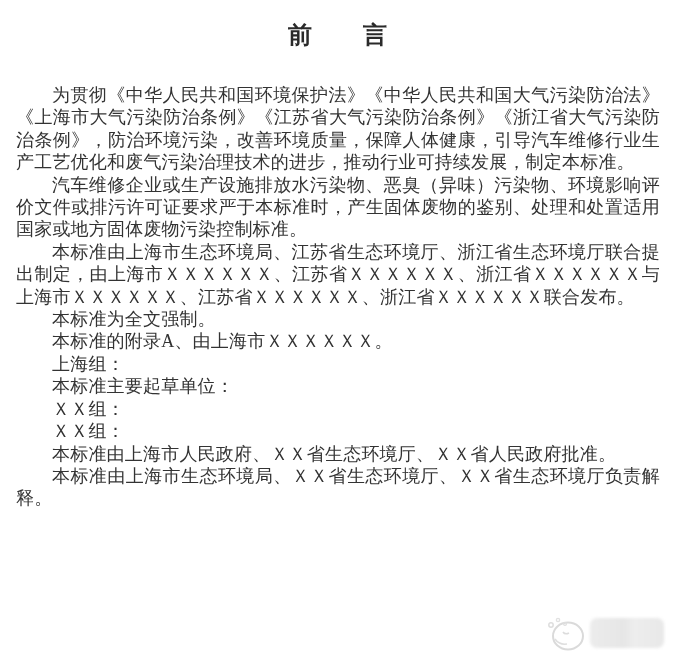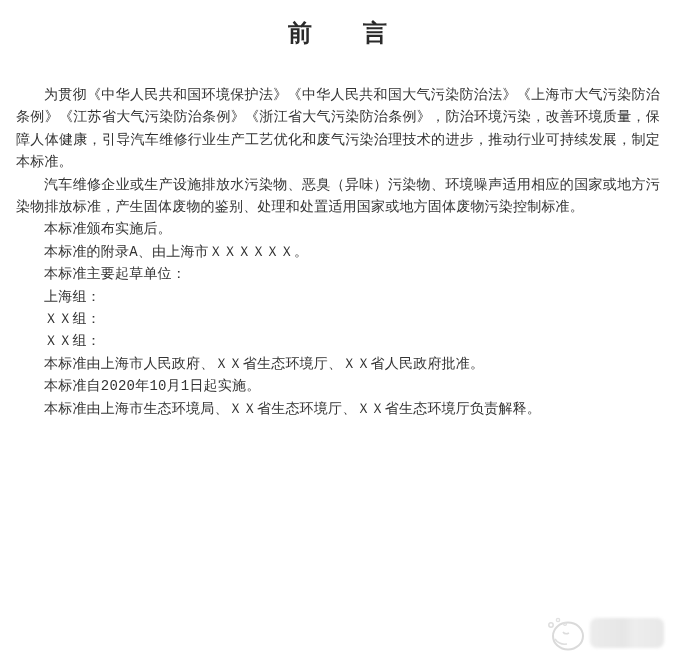--- a/index.html
+++ b/index.html
@@ -13,36 +13,35 @@
     position: relative;
     overflow: hidden;
     font-family: "Liberation Serif", "DejaVu Serif", serif;
   }
   .page {
     box-sizing: border-box;
     width: 678px;
     height: 664px;
     padding: 14px 18px 4px 16px;
     position: relative;
-    font-family: Liberation Mono, monospace;
   }
   .doc-title {
     text-align: center;
     font-size: 24px;
     font-weight: 700;
     color: #2a2a2a;
     margin: 4px 0 32px 0;
     line-height: 34px;
     letter-spacing: 1px;
   }
   .doc-body p {
     margin: 0;
     padding: 0;
     text-indent: 2em;
-    font-size: 14px;
+    font-size: 18px;
     line-height: 22.4px;
     color: #333333;
     text-align: justify;
     letter-spacing: 0.2px;
   }
   .watermark {
     position: absolute;
     right: 14px;
     bottom: 10px;
     display: flex;
@@ -62,29 +61,29 @@
 </style>
 </head>
 <body>
 
 <div class="page">
 
   <h1 class="doc-title">前　　言</h1>
 
   <div class="doc-body">
     <p>为贯彻《中华人民共和国环境保护法》《中华人民共和国大气污染防治法》《上海市大气污染防治条例》《江苏省大气污染防治条例》《浙江省大气污染防治条例》，防治环境污染，改善环境质量，保障人体健康，引导汽车维修行业生产工艺优化和废气污染治理技术的进步，推动行业可持续发展，制定本标准。</p>
-    <p>汽车维修企业或生产设施排放水污染物、恶臭（异味）污染物、环境噪声适用相应的国家或地方污染物排放标准，产生固体废物的鉴别、处理和处置适用国家或地方固体废物污染控制标准。</p>
-    <p>本标准颁布实施后。</p>
+    <p>汽车维修企业或生产设施排放水污染物、恶臭（异味）污染物、环境影响评价文件或排污许可证要求严于本标准时，产生固体废物的鉴别、处理和处置适用国家或地方固体废物污染控制标准。</p>
+    <p>本标准由上海市生态环境局、江苏省生态环境厅、浙江省生态环境厅联合提出制定，由上海市ＸＸＸＸＸＸ、江苏省ＸＸＸＸＸＸ、浙江省ＸＸＸＸＸＸ与上海市ＸＸＸＸＸＸ、江苏省ＸＸＸＸＸＸ、浙江省ＸＸＸＸＸＸ联合发布。</p>
+    <p>本标准为全文强制。</p>
     <p>本标准的附录A、由上海市ＸＸＸＸＸＸ。</p>
+    <p>上海组：</p>
     <p>本标准主要起草单位：</p>
-    <p>上海组：</p>
     <p>ＸＸ组：</p>
     <p>ＸＸ组：</p>
     <p>本标准由上海市人民政府、ＸＸ省生态环境厅、ＸＸ省人民政府批准。</p>
-    <p>本标准自2020年10月1日起实施。</p>
     <p>本标准由上海市生态环境局、ＸＸ省生态环境厅、ＸＸ省生态环境厅负责解释。</p>
   </div>
 
   <div class="watermark">
     <svg class="stamp-doodle" width="46" height="42" viewBox="0 0 46 42">
       <ellipse cx="27" cy="24" rx="15" ry="13.5" fill="none" stroke="#d4d4d4" stroke-width="2"></ellipse>
       <circle cx="10" cy="13" r="2.2" fill="none" stroke="#d8d8d8" stroke-width="1.5"></circle>
       <circle cx="17" cy="8" r="1.6" fill="none" stroke="#dcdcdc" stroke-width="1.4"></circle>
       <circle cx="24" cy="12" r="1.4" fill="none" stroke="#dadada" stroke-width="1.3"></circle>
       <path d="M22 20 q2 3 6 1" fill="none" stroke="#d6d6d6" stroke-width="1.6"></path>

